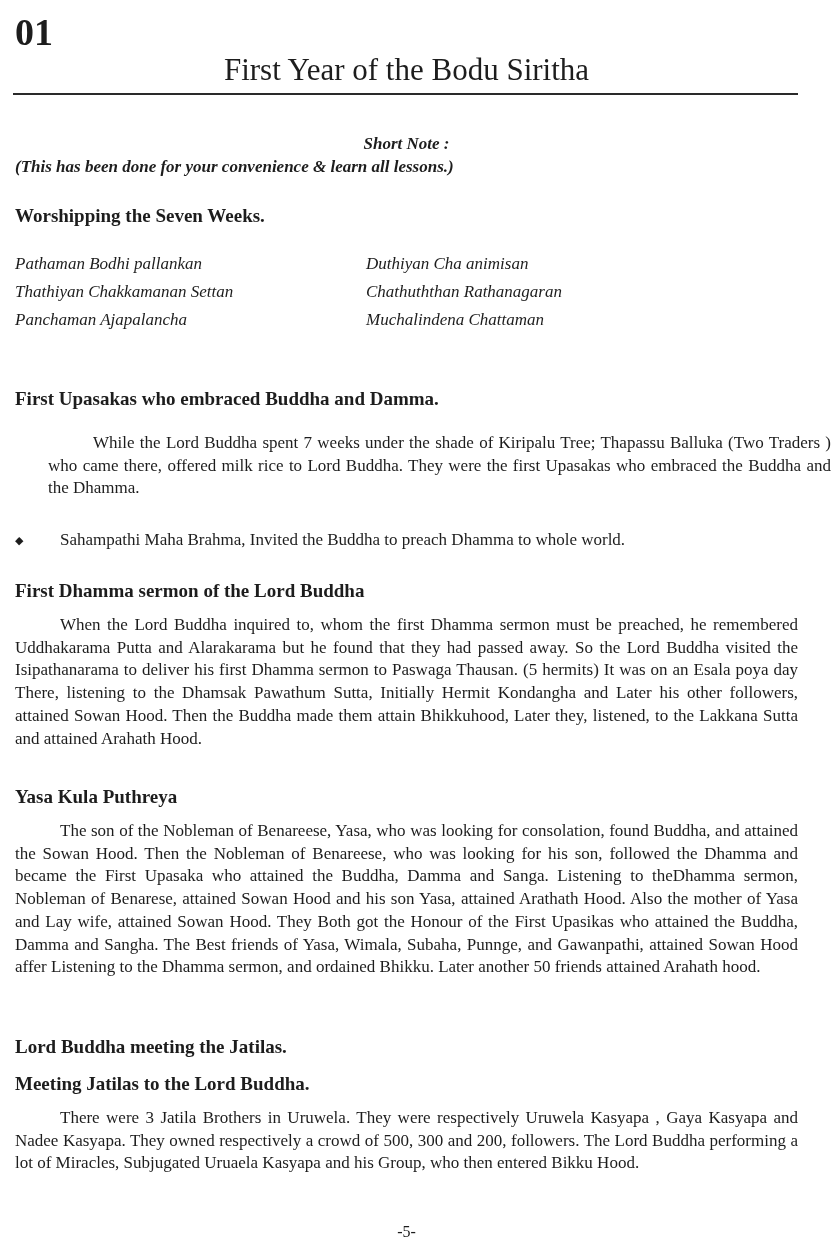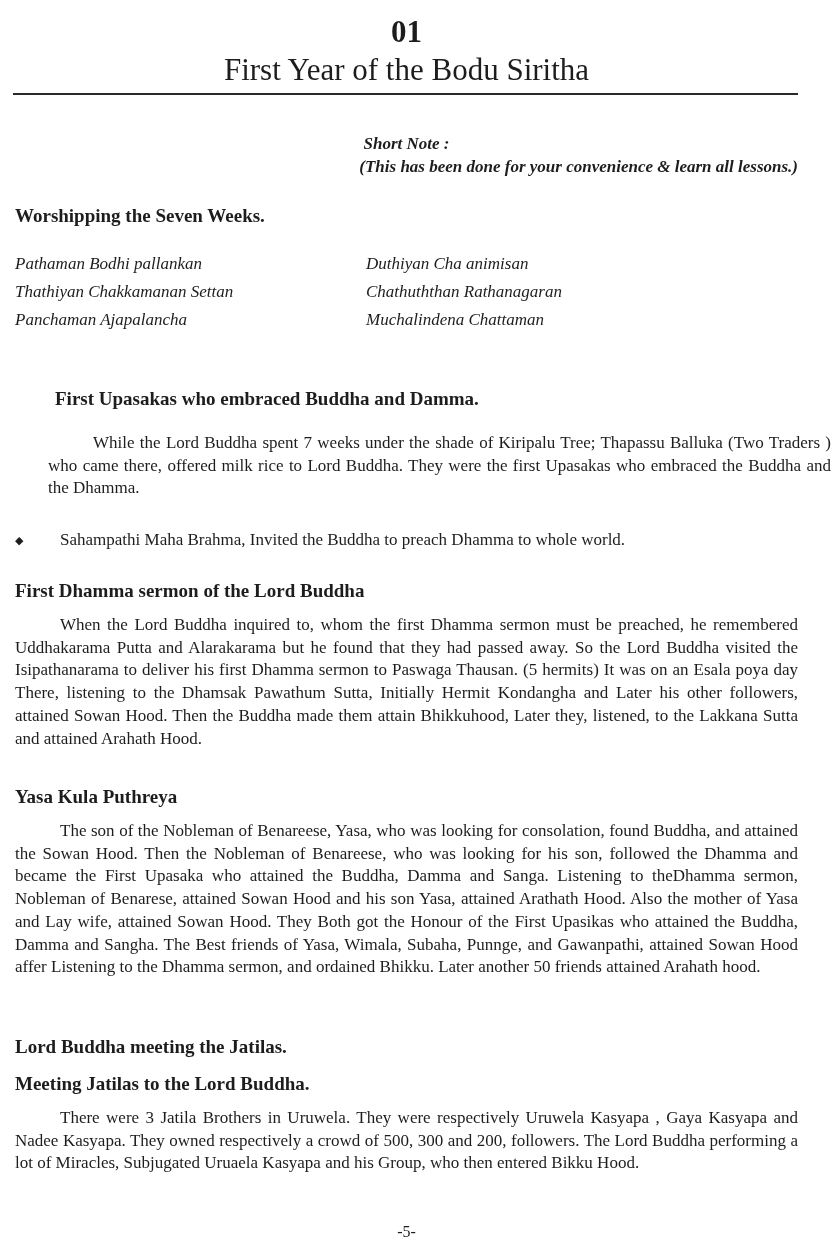--- a/index.html
+++ b/index.html
@@ -1,26 +1,26 @@
 <!DOCTYPE html>
 <html><head>
 <meta charset="utf-8">
 <style>
   html, body { margin: 0; padding: 0; background: #ffffff; }
   body { width: 836px; height: 1250px; position: relative; overflow: hidden;
          font-family: "Liberation Serif", "DejaVu Serif", serif; color: #1d1d1d; }
   .page { position: absolute; left: 15px; width: 783px; top: 0; }
-  .chapter-num { position: absolute; top: 12px; left: 0; width: 100%; text-align: center;
-                 font-weight: bold; font-size: 31px; line-height: 40px; }
+  .chapter-num { position: absolute; top: 12px; left: 0; width: 100%; text-align: left;
+                 font-weight: bold; font-size: 38px; line-height: 40px; }
   .chapter-title { position: absolute; top: 50px; left: 0; width: 100%; text-align: center;
                    font-weight: normal; font-size: 31px; line-height: 40px; }
   .rule { position: absolute; top: 93px; left: -2px; width: 785px; height: 2px; background: #2a2a2a; }
   .note-title { position: absolute; top: 133px; left: 0; width: 100%; text-align: center;
                 font-style: italic; font-weight: bold; font-size: 17px; line-height: 22px; }
-  .note-sub { position: absolute; top: 156px; left: 0; width: 100%; text-align: right;
+  .note-sub { position: absolute; top: 156px; left: 0; width: 100%; text-align: left;
               font-style: italic; font-weight: bold; font-size: 17px; line-height: 22px; }
   h2 { position: absolute; left: 0; margin: 0; font-size: 19px; font-weight: bold; line-height: 24px; }
   .weeks { position: absolute; top: 253px; left: 0; width: 783px; }
   .week-row { height: 28px; font-size: 17px; line-height: 22px; position: relative; }
   .week-row span { position: absolute; top: 0; font-style: italic; }
   .week-row .c1 { left: 0; }
   .week-row .c2 { left: 351px; }
   .para { position: absolute; left: 0; width: 783px; margin: 0; font-size: 17px; line-height: 22.7px;
           text-align: justify; text-indent: 45px; }
   .bullet { position: absolute; top: 529px; left: 0; width: 783px; font-size: 17px; line-height: 22px; }
@@ -49,21 +49,21 @@
     <div class="week-row">
       <span class="c1">Thathiyan Chakkamanan Settan</span>
       <span class="c2">Chathuththan Rathanagaran</span>
     </div>
     <div class="week-row">
       <span class="c1">Panchaman Ajapalancha</span>
       <span class="c2">Muchalindena Chattaman</span>
     </div>
   </div>
 
-  <h2 style="top:387px;margin-left:40px;">First Upasakas who embraced Buddha and Damma.</h2>
+  <h2 style="top:387px;">First Upasakas who embraced Buddha and Damma.</h2>
   <p class="para" style="top:432px;margin-left:33px;">While the Lord Buddha spent 7 weeks under the shade of Kiripalu Tree; Thapassu Balluka (Two Traders ) who came there, offered milk rice to Lord Buddha. They were the first Upasakas who embraced the Buddha and the Dhamma.</p>
   <div class="bullet">
     <span class="dot">◆</span>
     <span class="text">Sahampathi Maha Brahma, Invited the Buddha to preach Dhamma to whole world.</span>
   </div>
 
   <h2 style="top:579px;">First Dhamma sermon of the Lord Buddha</h2>
   <p class="para" style="top:614px;">When the Lord Buddha inquired to, whom the first Dhamma sermon must be preached, he remembered Uddhakarama Putta and Alarakarama but he found that they had passed away. So the Lord Buddha visited the Isipathanarama to deliver his first Dhamma sermon to Paswaga Thausan. (5 hermits) It was on an Esala poya day There, listening to the Dhamsak Pawathum Sutta, Initially Hermit Kondangha and Later his other followers, attained Sowan Hood. Then the Buddha made them attain Bhikkuhood, Later they, listened, to the Lakkana Sutta and attained Arahath Hood.</p>
 
   <h2 style="top:785px;">Yasa Kula Puthreya</h2>

